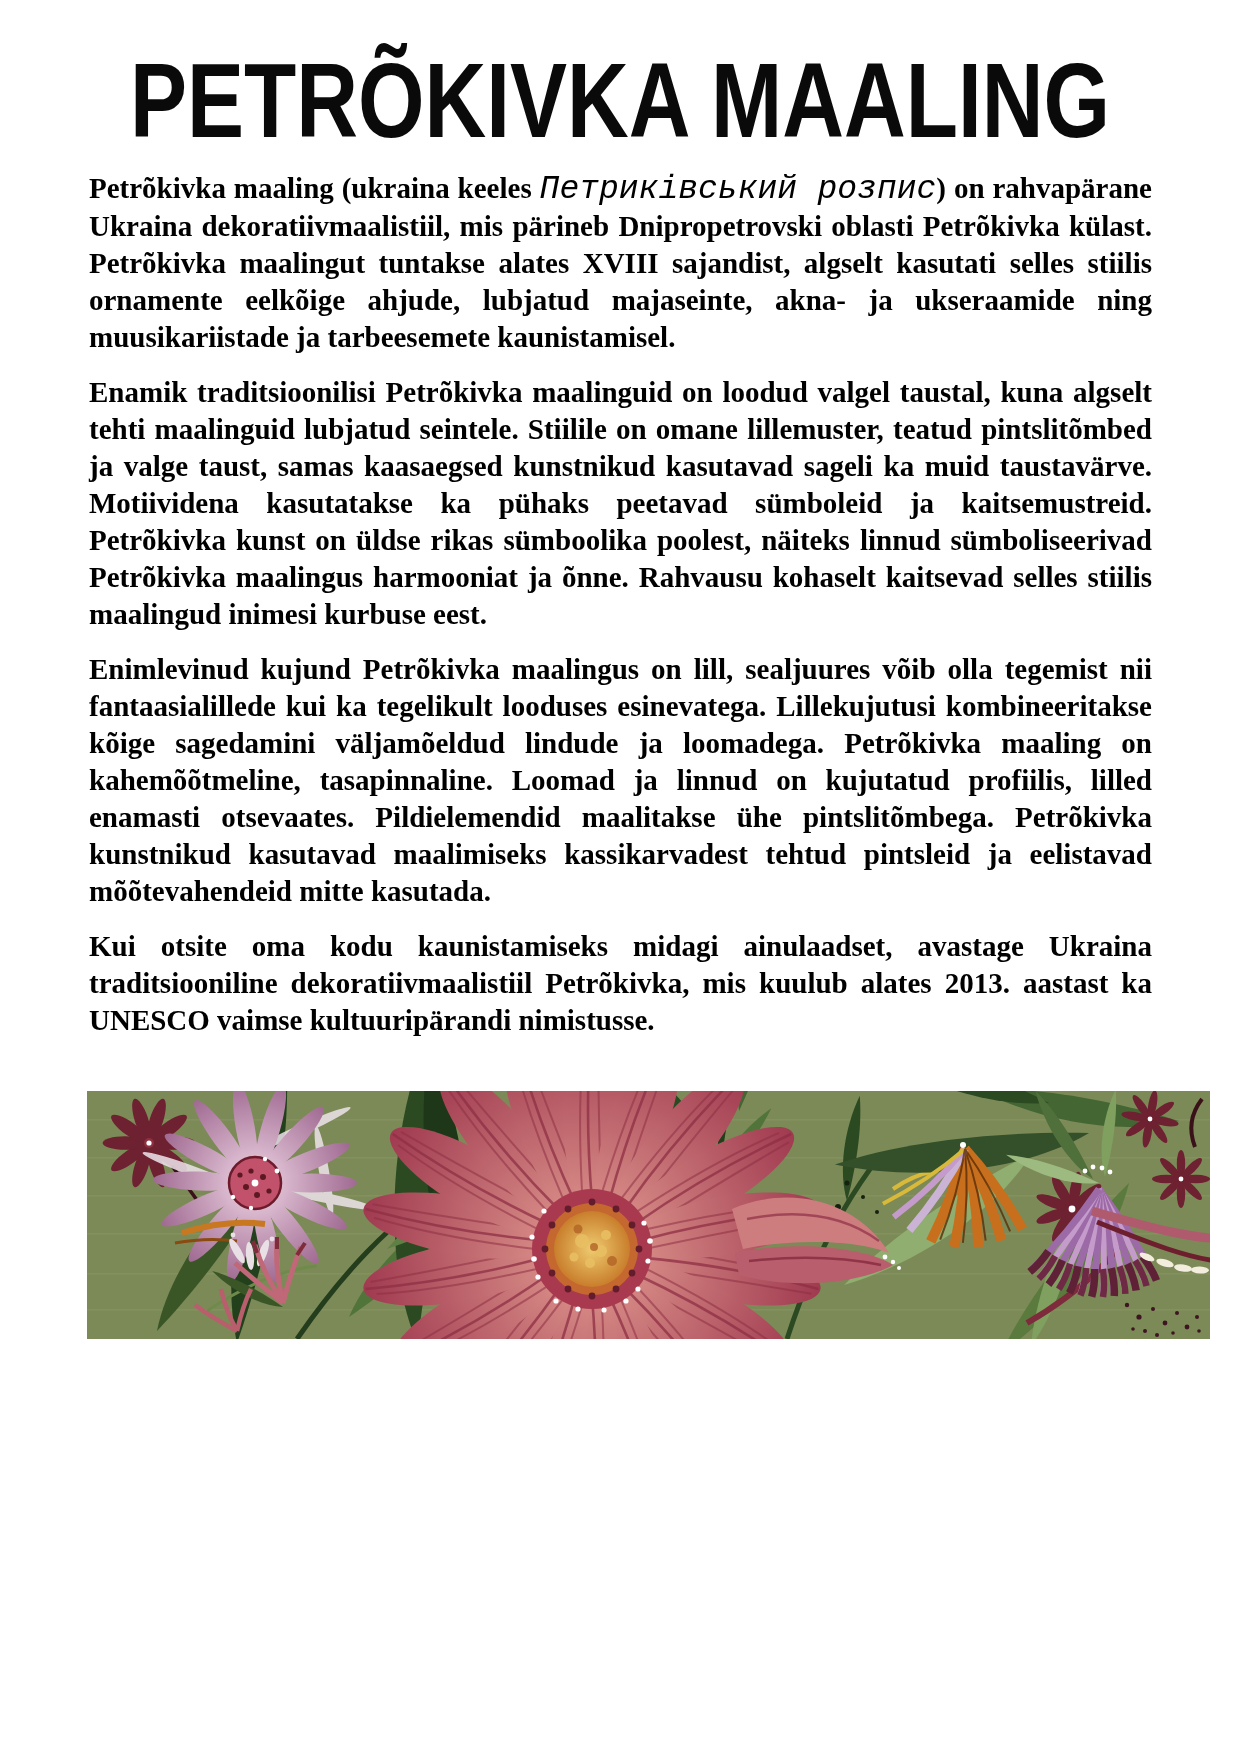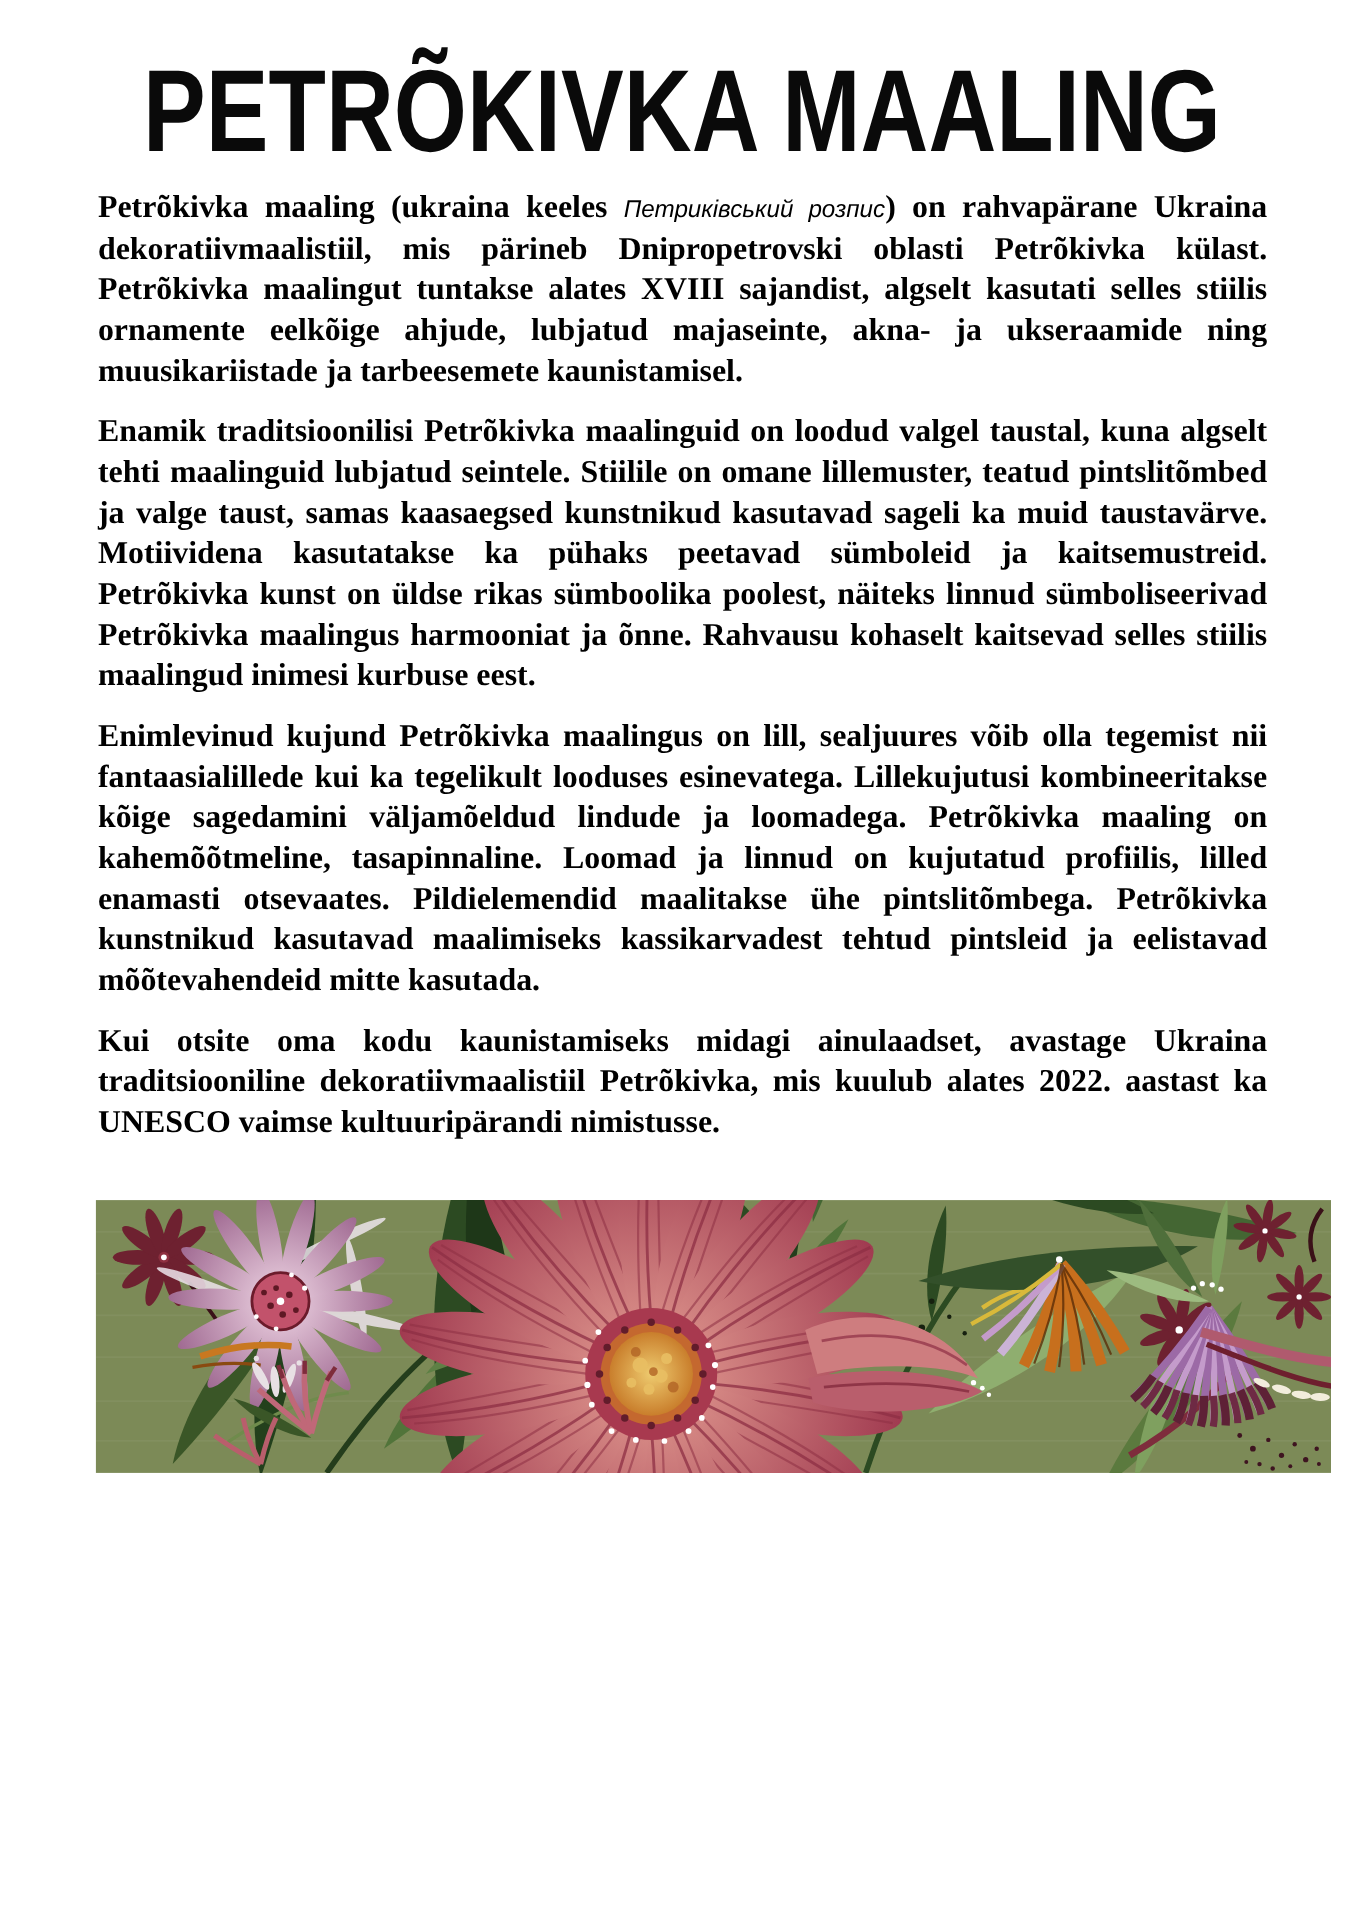--- a/index.html
+++ b/index.html
@@ -13,43 +13,43 @@
   .title-svg text{
     font-family:"Liberation Sans",sans-serif;
     font-weight:bold;font-size:106px;fill:#0a0a0a;
   }
   .body-text p{
     font-weight:bold;font-size:29px;line-height:37px;
     text-align:justify;margin:0 0 18px 0;
     font-family:"Liberation Serif",serif;
   }
   .cyr{
-    font-weight:400;font-style:italic;font-size:22px;
-    font-family:Liberation Sans, sans-serif;
+    font-weight:400;font-style:italic;font-size:33px;
+    font-family:Liberation Mono, monospace;
   }
   .painting{
     display:block;width:1123px;height:248px;margin:52px 0 0 -2px;
   }
 </style>
 </head>
 <body>
 
 <div class="page">
 
   <div class="title-wrap">
     <svg class="title-svg" viewBox="0 0 1062 118">
       <text x="531" y="97" text-anchor="middle" textLength="980" lengthAdjust="spacingAndGlyphs">PETRÕKIVKA MAALING</text>
     </svg>
   </div>
 
   <div class="body-text">
     <p><span>Petrõkivka maaling (ukraina keeles </span><span class="cyr">Петриківський розпис</span><span>) on rahvapärane Ukraina dekoratiivmaalistiil, mis pärineb Dnipropetrovski oblasti Petrõkivka külast. Petrõkivka maalingut tuntakse alates XVIII sajandist, algselt kasutati selles stiilis ornamente eelkõige ahjude, lubjatud majaseinte, akna- ja ukseraamide ning muusikariistade ja tarbeesemete kaunistamisel.</span></p>
     <p>Enamik traditsioonilisi Petrõkivka maalinguid on loodud valgel taustal, kuna algselt tehti maalinguid lubjatud seintele. Stiilile on omane lillemuster, teatud pintslitõmbed ja valge taust, samas kaasaegsed kunstnikud kasutavad sageli ka muid taustavärve. Motiividena kasutatakse ka pühaks peetavad sümboleid ja kaitsemustreid. Petrõkivka kunst on üldse rikas sümboolika poolest, näiteks linnud sümboliseerivad Petrõkivka maalingus harmooniat ja õnne. Rahvausu kohaselt kaitsevad selles stiilis maalingud inimesi kurbuse eest.</p>
     <p>Enimlevinud kujund Petrõkivka maalingus on lill, sealjuures võib olla tegemist nii fantaasialillede kui ka tegelikult looduses esinevatega. Lillekujutusi kombineeritakse kõige sagedamini väljamõeldud lindude ja loomadega. Petrõkivka maaling on kahemõõtmeline, tasapinnaline. Loomad ja linnud on kujutatud profiilis, lilled enamasti otsevaates. Pildielemendid maalitakse ühe pintslitõmbega. Petrõkivka kunstnikud kasutavad maalimiseks kassikarvadest tehtud pintsleid ja eelistavad mõõtevahendeid mitte kasutada.</p>
-    <p>Kui otsite oma kodu kaunistamiseks midagi ainulaadset, avastage Ukraina traditsiooniline dekoratiivmaalistiil Petrõkivka, mis kuulub alates 2022. aastast ka UNESCO vaimse kultuuripärandi nimistusse.</p>
+    <p>Kui otsite oma kodu kaunistamiseks midagi ainulaadset, avastage Ukraina traditsiooniline dekoratiivmaalistiil Petrõkivka, mis kuulub alates 2013. aastast ka UNESCO vaimse kultuuripärandi nimistusse.</p>
   </div>
 
   <svg class="painting" viewBox="0 0 1123 248" preserveAspectRatio="none" role="img">
     <defs>
       <linearGradient id="gPink" x1="0" y1="0" x2="1" y2="0">
         <stop offset="0" stop-color="#E5A398"></stop>
           <stop offset="1" stop-color="#C05A67"></stop>
       </linearGradient>
       <linearGradient id="gPinkDeep" x1="0" y1="0" x2="1" y2="0">
         <stop offset="0" stop-color="#D98E88"></stop>

